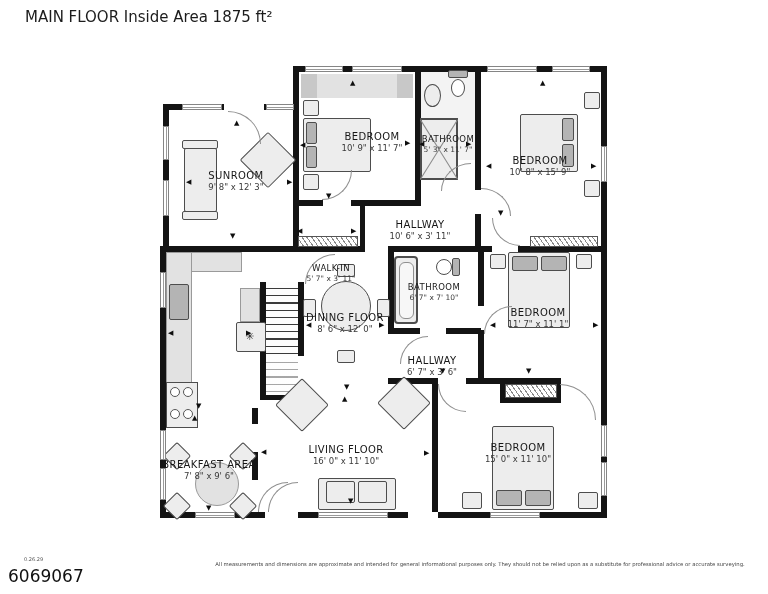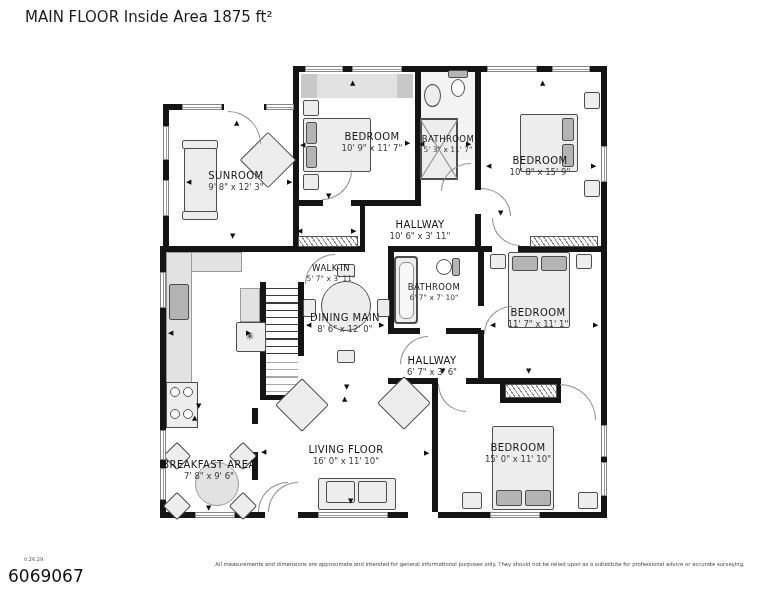--- a/index.html
+++ b/index.html
@@ -233,21 +233,21 @@
   </div>
   <div class="lab sm" style="left:291px;top:219px;width:80px;margin-top:44px;">
     <span class="nm">WALK-IN</span>
     <span class="dm">5' 7" x 3' 11"</span>
   </div>
   <div class="lab" style="left:360px;top:218px;width:120px;">
     <span class="nm">HALLWAY</span>
     <span class="dm">10' 6" x 3' 11"</span>
   </div>
   <div class="lab" style="left:285px;top:311px;width:120px;">
-    <span class="nm">DINING MAIN</span>
+    <span class="nm">DINING FLOOR</span>
     <span class="dm">8' 6" x 12' 0"</span>
   </div>
   <div class="lab sm" style="left:386px;top:282px;width:96px;">
     <span class="nm">BATHROOM</span>
     <span class="dm">6' 7" x 7' 10"</span>
   </div>
   <div class="lab" style="left:478px;top:306px;width:120px;">
     <span class="nm">BEDROOM</span>
     <span class="dm">11' 7" x 11' 1"</span>
   </div>

